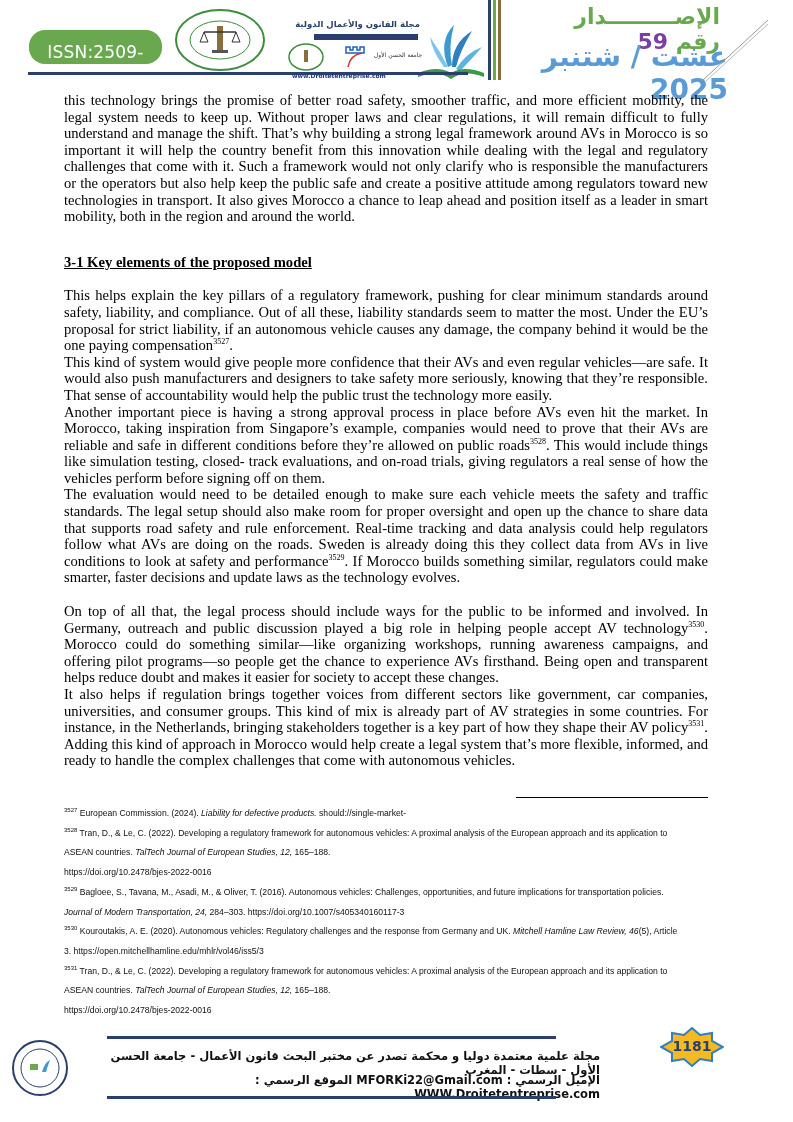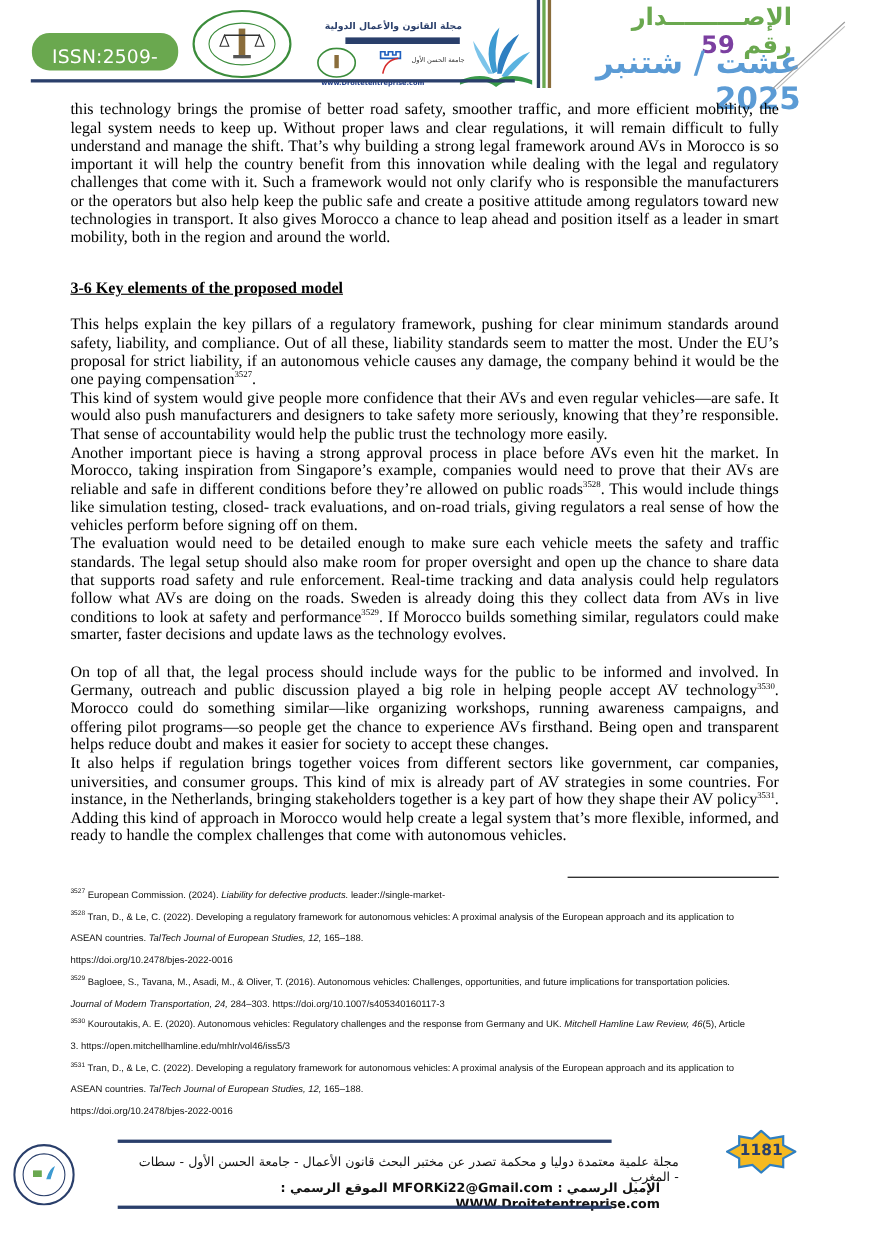--- a/index.html
+++ b/index.html
@@ -34,21 +34,21 @@
   
   .fn-rule { position:absolute; left:516px; top:797px; width:192px; height:1px; background:#000; }
   .footnotes { position:absolute; left:64px; top:804px; width:650px; font-family:"Liberation Sans", sans-serif; font-size:8.6px; line-height:19.7px; color:#111; }
   .footnotes p { margin:0; white-space:nowrap; }
   .footnotes sup { font-size:6px; }
   .footnotes i { font-style:italic; }
 
   
   .footer-seal { position:absolute; left:12px; top:1040px; width:56px; height:56px; }
   .footer-rule { position:absolute; left:107px; height:3px; width:449px; background:#2a3f6b; }
-  .footer-line1 { position:absolute; left:124px; top:1049px; width:493px; text-align:right; direction:rtl; font-family:"DejaVu Sans", sans-serif; font-size:11.5px; font-weight:normal; color:#111; }
+  .footer-line1 { position:absolute; left:107px; top:1049px; width:493px; text-align:right; direction:rtl; font-family:"DejaVu Sans", sans-serif; font-size:11.5px; font-weight:bold; color:#111; }
   .footer-line2 { position:absolute; left:107px; top:1073px; width:493px; text-align:right; direction:rtl; font-family:"DejaVu Sans", sans-serif; font-size:11.5px; font-weight:bold; color:#111; }
   .page-badge { position:absolute; left:660px; top:1027px; width:64px; height:40px; }
   .page-badge .pnum { position:absolute; left:0; top:11px; width:64px; text-align:center; font-family:"DejaVu Sans", sans-serif; font-weight:bold; font-size:14px; color:#2a3f6b; }
 </style>
 </head>
 <body>
 
 <div class="header">
   <div class="issn-badge">ISSN:2509-0291</div>
 
@@ -99,34 +99,34 @@
   <svg class="diag-deco" viewBox="0 0 70 65">
     <line x1="2" y1="63" x2="68" y2="2" stroke="#999" stroke-width="1"></line>
     <line x1="6" y1="63" x2="68" y2="6" stroke="#bbb" stroke-width="1"></line>
   </svg>
   <div class="header-rule"></div>
 </div>
 
 <div class="content">
   <p>this technology brings the promise of better road safety, smoother traffic, and more efficient mobility, the legal system needs to keep up. Without proper laws and clear regulations, it will remain difficult to fully understand and manage the shift. That’s why building a strong legal framework around AVs in Morocco is so important it will help the country benefit from this innovation while dealing with the legal and regulatory challenges that come with it. Such a framework would not only clarify who is responsible the manufacturers or the operators but also help keep the public safe and create a positive attitude among regulators toward new technologies in transport. It also gives Morocco a chance to leap ahead and position itself as a leader in smart mobility, both in the region and around the world.</p>
   <div class="gap-lg"></div>
-  <p class="section-heading">3-6 Key elements of the proposed model</p>
+  <p class="section-heading">3-1 Key elements of the proposed model</p>
   <div class="gap-md"></div>
   <p><span>This helps explain the key pillars of a regulatory framework, pushing for clear minimum standards around safety, liability, and compliance. Out of all these, liability standards seem to matter the most. Under the EU’s proposal for strict liability, if an autonomous vehicle causes any damage, the company behind it would be the one paying compensation</span><sup>3527</sup><span>.</span></p>
   <p>This kind of system would give people more confidence that their AVs and even regular vehicles—are safe. It would also push manufacturers and designers to take safety more seriously, knowing that they’re responsible. That sense of accountability would help the public trust the technology more easily.</p>
   <p><span>Another important piece is having a strong approval process in place before AVs even hit the market. In Morocco, taking inspiration from Singapore’s example, companies would need to prove that their AVs are reliable and safe in different conditions before they’re allowed on public roads</span><sup>3528</sup><b></b><span>. This would include things like simulation testing, closed- track evaluations, and on-road trials, giving regulators a real sense of how the vehicles perform before signing off on them.</span></p>
   <p><span>The evaluation would need to be detailed enough to make sure each vehicle meets the safety and traffic standards. The legal setup should also make room for proper oversight and open up the chance to share data that supports road safety and rule enforcement. Real-time tracking and data analysis could help regulators follow what AVs are doing on the roads. Sweden is already doing this they collect data from AVs in live conditions to look at safety and performance</span><sup>3529</sup><span>. If Morocco builds something similar, regulators could make smarter, faster decisions and update laws as the technology evolves.</span></p>
   <div class="gap-md"></div>
   <p><span>On top of all that, the legal process should include ways for the public to be informed and involved. In Germany, outreach and public discussion played a big role in helping people accept AV technology</span><sup>3530</sup><span>. Morocco could do something similar—like organizing workshops, running awareness campaigns, and offering pilot programs—so people get the chance to experience AVs firsthand. Being open and transparent helps reduce doubt and makes it easier for society to accept these changes.</span></p>
   <p><span>It also helps if regulation brings together voices from different sectors like government, car companies, universities, and consumer groups. This kind of mix is already part of AV strategies in some countries. For instance, in the Netherlands, bringing stakeholders together is a key part of how they shape their AV policy</span><sup>3531</sup><span>. Adding this kind of approach in Morocco would help create a legal system that’s more flexible, informed, and ready to handle the complex challenges that come with autonomous vehicles.</span></p>
 </div>
 
 <div class="fn-rule"></div>
 <div class="footnotes">
-  <p><sup>3527</sup><span> European Commission. (2024). </span><i>Liability for defective products.</i><span> leader://single-market-</span></p>
+  <p><sup>3527</sup><span> European Commission. (2024). </span><i>Liability for defective products.</i><span> should://single-market-</span></p>
 
   <p><sup>3528</sup><span> Tran, D., &amp; Le, C. (2022). Developing a regulatory framework for autonomous vehicles: A proximal analysis of the European approach and its application to</span></p>
   <p><span>ASEAN countries. </span><i>TalTech Journal of European Studies, 12,</i><span> 165–188.</span></p>
   <p>https://doi.org/10.2478/bjes-2022-0016</p>
 
   <p><sup>3529</sup><span> Bagloee, S., Tavana, M., Asadi, M., &amp; Oliver, T. (2016). Autonomous vehicles: Challenges, opportunities, and future implications for transportation policies.</span></p>
   <p><i>Journal of Modern Transportation, 24,</i><span> 284–303. https://doi.org/10.1007/s405340160117-3</span></p>
 
   <p><sup>3530</sup><span> Kouroutakis, A. E. (2020). Autonomous vehicles: Regulatory challenges and the response from Germany and UK. </span><i>Mitchell Hamline Law Review, 46</i><span>(5), Article</span></p>
   <p>3. https://open.mitchellhamline.edu/mhlr/vol46/iss5/3</p>

